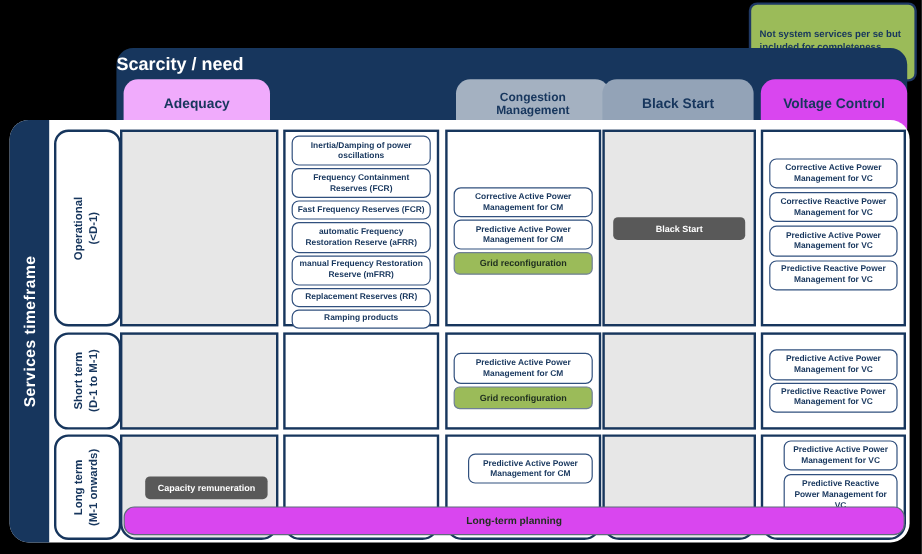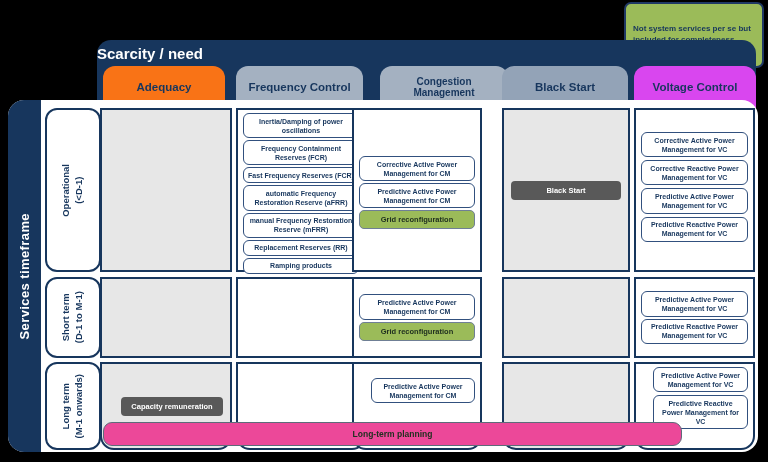--- a/index.html
+++ b/index.html
@@ -23,21 +23,21 @@
   .banner-top .title {
     color:#fff; font-weight:bold; font-size:15px; text-align:left; padding-top:5px;
   }
   
   .tab {
     position:absolute; top:66px; height:42px;
     border-radius:12px 12px 0 0;
     display:flex; align-items:center; justify-content:center; text-align:center;
     font-weight:bold; font-size:11.5px; color:#17365d; line-height:1.1; padding:0 8px;
   }
-  .tab-0 { left:103px; width:122px; background:#f97316; }
+  .tab-0 { left:103px; width:122px; background:#f0abfc; }
   .tab-1 { left:236px; width:127px; background:#a4b1c1; }
   .tab-2 { left:380px; width:128px; background:#a4b1c1; font-size:10px; }
   .tab-3 { left:502px; width:126px; background:#93a3b7; }
   .tab-4 { left:634px; width:122px; background:#d946ef; }
   
   .card {
     position:absolute; left:8px; top:100px; width:750px; height:352px;
     background:#fff; border-radius:16px;
   }
   .vbar {
@@ -67,21 +67,21 @@
     position:absolute; border:2px solid #17365d;
     display:flex; flex-direction:column; gap:2px; padding:3px 5px;
   }
   .cell.gray  { background:#e7e7e7; }
   .cell.white { background:#fff; }
   .cell.r0 { top:8px;   height:164px; }
   .cell.r1 { top:177px; height:81px;  }
   .cell.r2 { top:262px; height:88px; border-radius:0 0 14px 14px;padding-left:17px; }
   .col-a  { left:92px;  width:132px; }
   .col-fc { left:228px; width:130px; }
-  .col-cm { left:344px; width:130px; }
+  .col-cm { left:363px; width:130px; }
   .col-bs { left:494px; width:128px; }
   .col-vc { left:626px; width:121px; }
   .vcenter { justify-content:center; }
   .pad-cm1 { padding-top:46px; }
   .pad-vc1 { padding-top:22px; gap:3px; }
   .pad-cm3 { padding-top:14px; }
   .pad-vc3 { padding-top:3px; gap:3px; }
   
   .svc {
     background:#fff; border:1.5px solid #31507e; border-radius:6px;
@@ -93,39 +93,38 @@
     background:#595959; color:#fff; border-radius:4px;
     font-weight:bold; font-size:7.5px; text-align:center; padding:5px 4px;
     margin:0 2px; flex:0 0 auto;
   }
   .green-box {
     background:#9bbb59; border:1.5px solid #6f7f95; border-radius:5px;
     color:#203020; font-weight:bold; font-size:7.5px; text-align:center;
     padding:4px 3px; flex:0 0 auto;
   }
   .banner-green {
-    position:absolute; left:95px; top:322px; width:579px; height:24px;
-    background:#ec4899; border:1.5px solid #5d6b7a; border-radius:9px;
+    position:absolute; left:95px; top:322px; width:651px; height:24px;
+    background:#d946ef; border:1.5px solid #5d6b7a; border-radius:9px;
     display:flex; align-items:center; justify-content:center;
     color:#203020; font-weight:bold; font-size:8.5px; z-index:5;
   }
 </style>
 </head>
 <body>
 
 <div class="stage">
 
   <div class="note">Not system services per se but included for completeness</div>
 
   <div class="banner-top">
     <div class="title">Scarcity / need</div>
   </div>
 
   <div class="tab tab-0">Adequacy</div>
-  <div class="tab tab-1">Frequency Control</div>
   <div class="tab tab-2">Congestion Management</div>
   <div class="tab tab-3">Black Start</div>
   <div class="tab tab-4">Voltage Control</div>
 
   <div class="card">
 
     <div class="vbar">
       <div class="vtext">Services timeframe</div>
     </div>
 

